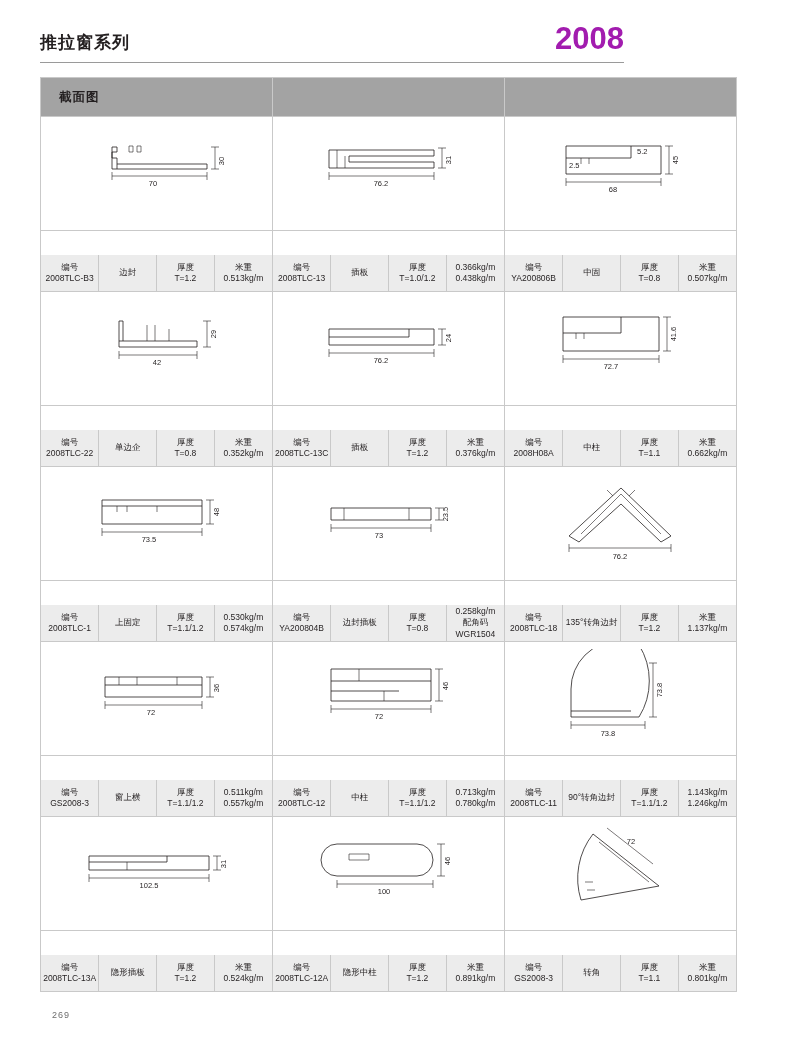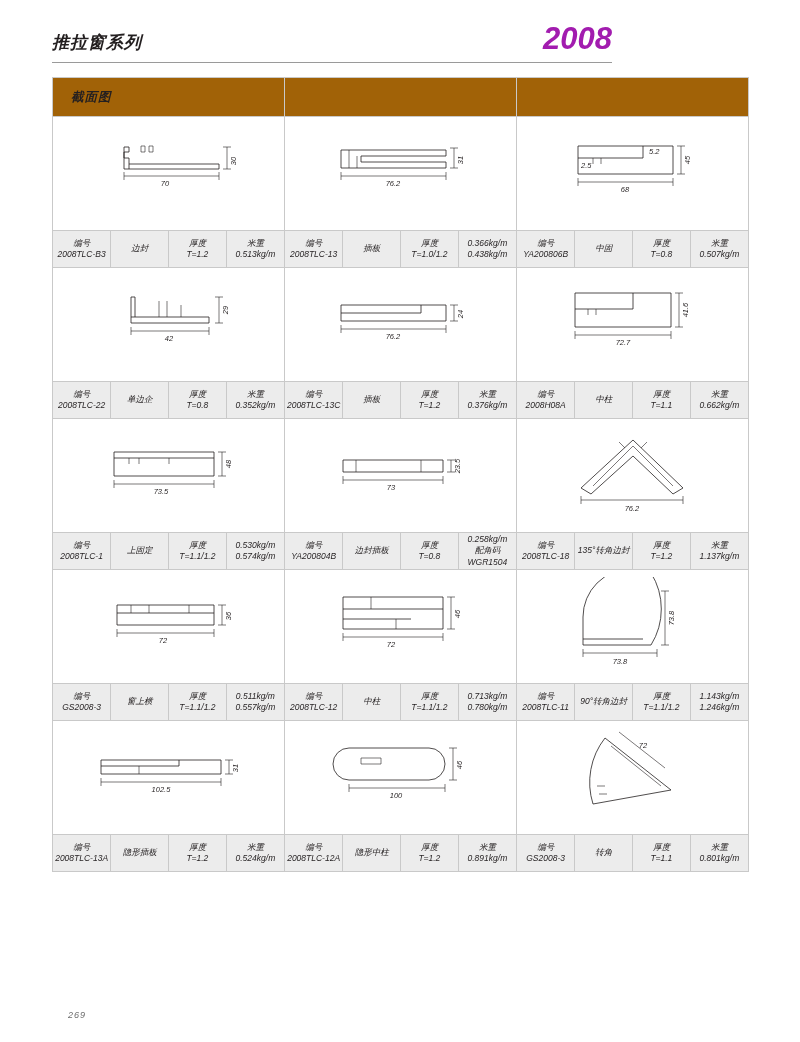--- a/index.html
+++ b/index.html
@@ -8,22 +8,21 @@
     background:#ffffff;
     font-family:"Liberation Sans","DejaVu Sans",sans-serif;
     color:#231f20;
     position:relative;
     overflow:hidden;
   }
   .page{
     position:relative;
     width:664px;height:1042px;
     box-sizing:border-box;
-    padding:0 52px;
-    font-style:italic;
+    padding:0 40px;
   }
   
   .header{
     position:relative;
     height:62px;
     display:flex;
     align-items:flex-end;
     justify-content:space-between;
     padding-bottom:8px;
     box-sizing:border-box;
@@ -51,21 +50,21 @@
     border-collapse:collapse;
     width:696px;
     table-layout:fixed;
   }
   table.grid td{
     border:1px solid #c9c9c9;
     padding:0;
     vertical-align:middle;
   }
   .hdr td{
-    background:#a16207;
+    background:#a3a3a3;
     height:38px;
     border:1px solid #c9c9c9;
   }
   .hdr .hdr-label{
     font-size:12.5px;
     font-weight:bold;
     padding-left:18px;
     color:#231f20;
     letter-spacing:1px;
   }
@@ -76,39 +75,40 @@
   }
   .fig svg{display:block;margin:0 auto;}
   
   .spec{
     padding:0;
   }
   table.spec-t{
     width:100%;
     border-collapse:collapse;
     table-layout:fixed;
+    margin-top:24px;
   }
   table.spec-t td{
     border:none;
     border-right:1px solid #c9c9c9;
     background:#ececec;
     height:36px;
     text-align:center;
     font-size:8.5px;
     line-height:1.35;
     color:#231f20;
     padding:0 1px;
   }
   table.spec-t td:last-child{border-right:none;}
   .sp-l1{display:block;}
   .sp-l2{display:block;}
   .colA{width:232px;}
   .footer{
     position:absolute;
-    left:68px;
+    left:52px;
     bottom:22px;
     font-size:9px;
     color:#6d6d6d;
     letter-spacing:1px;
   }
   
   .dw{stroke:#231f20;stroke-width:0.8;fill:none;}
   .dwl{stroke:#231f20;stroke-width:0.6;fill:none;}
   .dim{font-size:7.5px;fill:#231f20;font-family:"Liberation Sans",sans-serif;}
   .dimv{font-size:7.5px;fill:#231f20;font-family:"Liberation Sans",sans-serif;}

